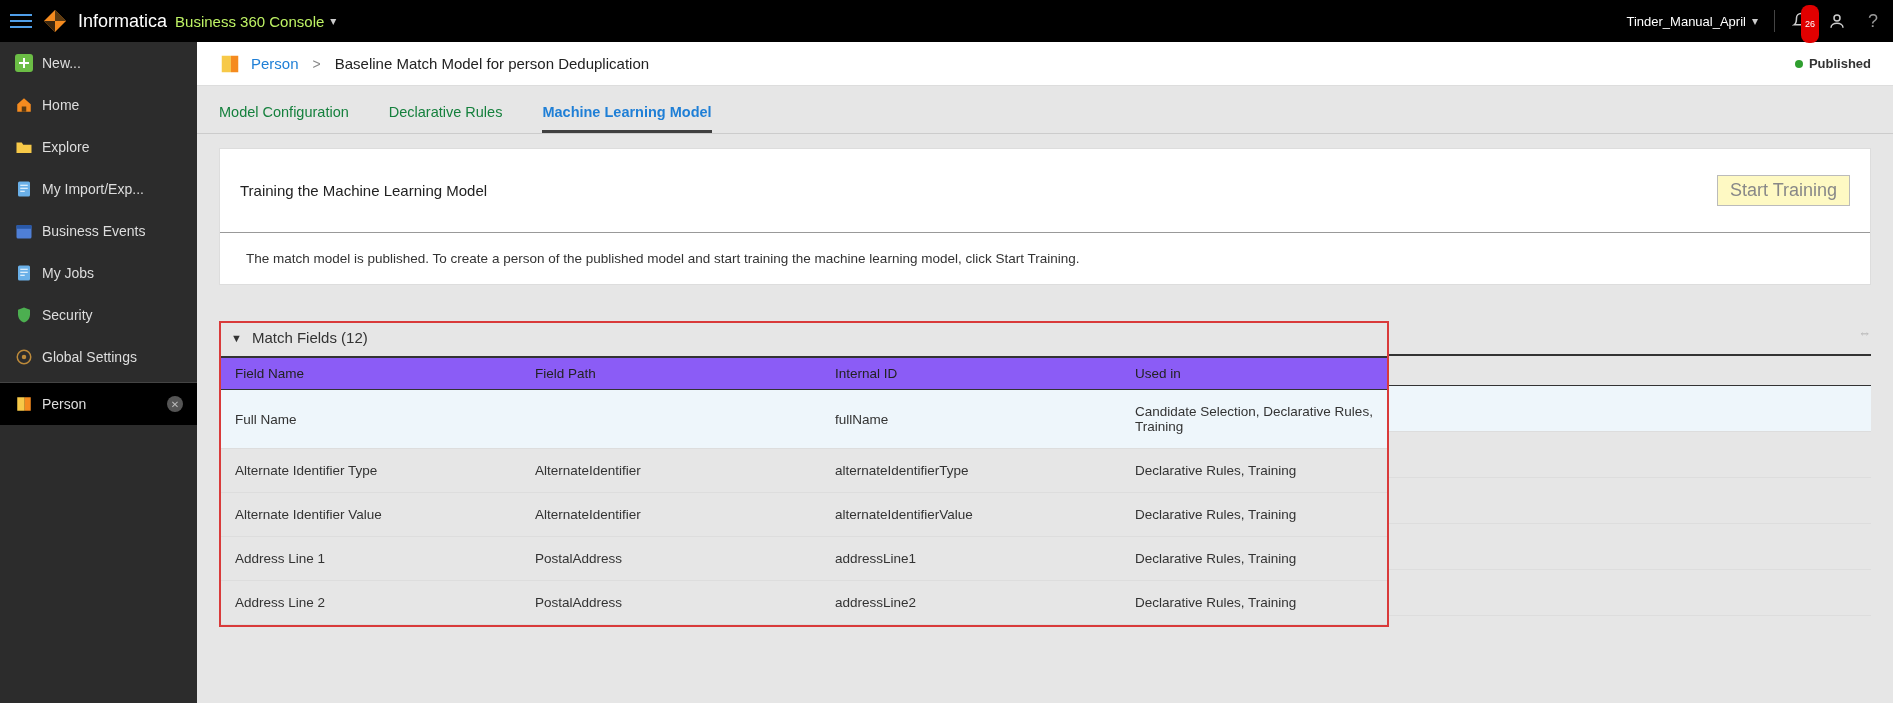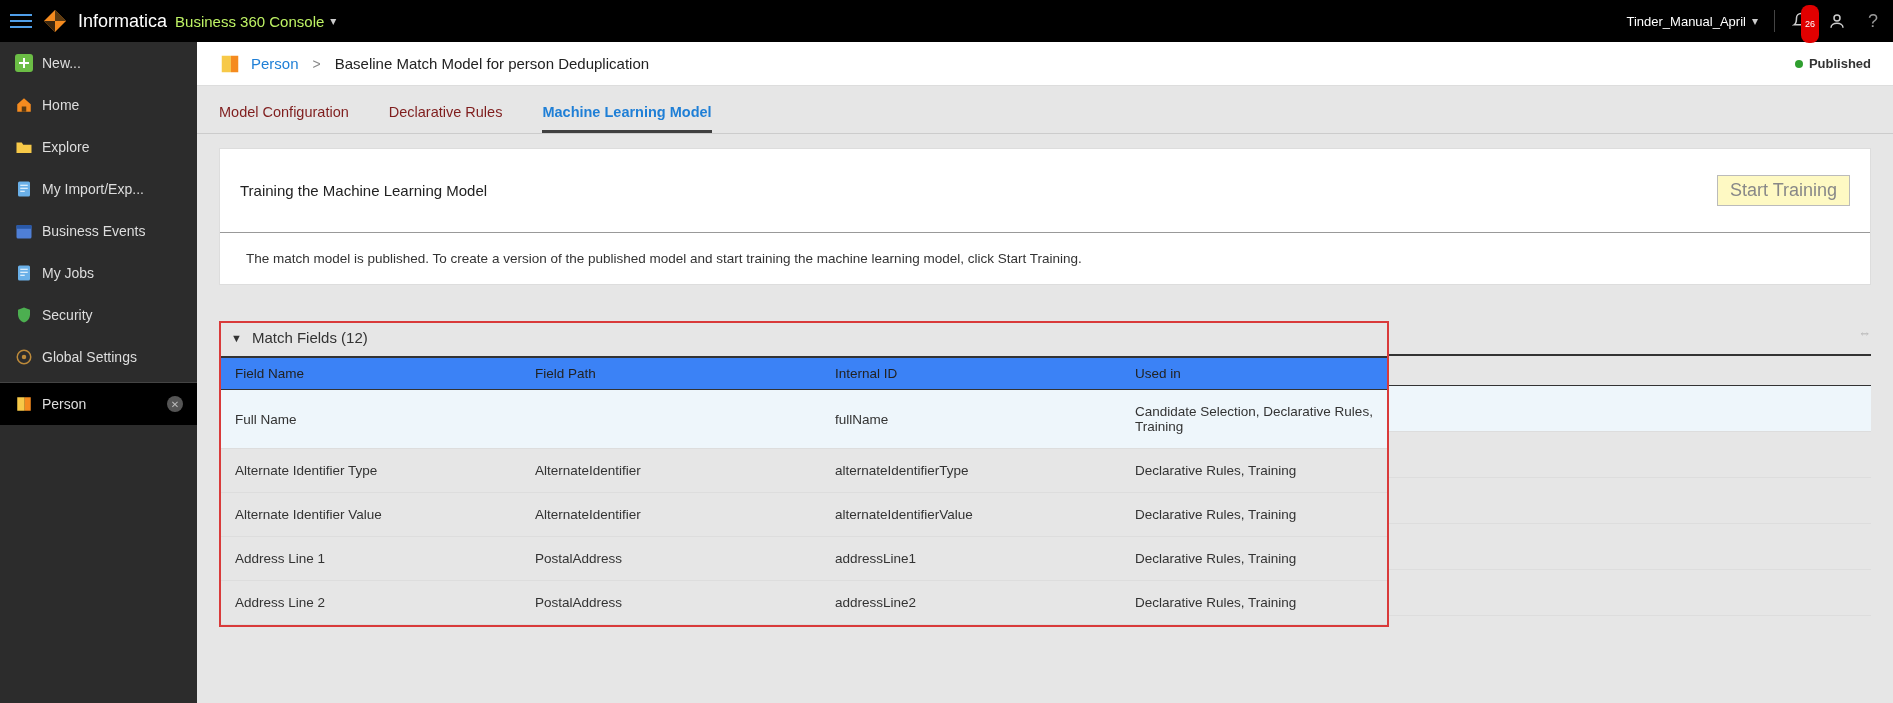--- a/index.html
+++ b/index.html
@@ -32,37 +32,37 @@
   .main { flex:1; background:#e6e6e6; display:flex; flex-direction:column; overflow:hidden; }
   .breadcrumb-bar { background:#fff; height:44px; display:flex; align-items:center; padding:0 22px; border-bottom:1px solid #ddd; }
   .bc-icon { width:22px; height:22px; margin-right:10px; }
   .bc-link { color:#1f7fd6; font-size:15px; cursor:pointer; }
   .bc-sep { margin:0 14px; color:#888; font-size:14px; }
   .bc-title { font-size:15px; color:#222; }
   .status-pill { margin-left:auto; display:flex; align-items:center; gap:6px; font-size:13px; color:#333;font-weight:bold; }
   .status-dot { width:8px; height:8px; background:#2f9f2f; border-radius:50%; }
 
   .tabs { background:#e6e6e6; padding:18px 22px 0 22px; display:flex; gap:40px; border-bottom:1px solid #ccc; }
-  .tab { font-size:14.5px; color:#7f1d1d; padding-bottom:10px; cursor:pointer; }
+  .tab { font-size:14.5px; color:#15803d; padding-bottom:10px; cursor:pointer; }
   .tab.active { color:#1f7fd6; border-bottom:3px solid #404040;font-weight:bold; }
 
   .panel { margin:14px 22px; background:#fff; border:1px solid #ddd; }
   .panel-head { display:flex; align-items:center; padding:26px 20px; border-bottom:1px solid #999; }
   .panel-title { font-size:15px; color:#222; }
   .start-btn { margin-left:auto; background:#fef9c3; border:1px solid #bbb; color:#888; padding:4px 12px; font-size:18px; cursor:default; }
   .panel-msg { padding:18px 26px; font-size:13.5px; color:#333; }
 
   .section { margin:22px 22px 0 22px; }
   .section-inner { position:relative; }
   .section-head { display:flex; align-items:center; gap:10px; font-size:15px; padding:4px 6px 10px 10px; }
   .caret { font-size:11px; }
   .highlight-box { border:2px solid #d93a3a; padding:2px 0 0 0; }
 
   table.match { width:100%; border-collapse:collapse; }
-  table.match th { text-align:left; font-weight:400; font-size:13.5px; color:#222; padding:8px 14px; border-top:2px solid #333; border-bottom:1px solid #333; background:#3b82f6; }
+  table.match th { text-align:left; font-weight:400; font-size:13.5px; color:#222; padding:8px 14px; border-top:2px solid #333; border-bottom:1px solid #333; background:#8b5cf6; }
   table.match td { font-size:13.5px; color:#333; padding:14px 14px; border-bottom:1px solid #ddd; }
   table.match tr.hover td { background:#eef6fb; }
 
   
   .col-fn { width:300px; }
   .col-fp { width:300px; }
   .col-id { width:300px; }
 </style>
 </head>
 <body>
@@ -211,21 +211,21 @@
       <div class="tab">Model Configuration</div>
       <div class="tab">Declarative Rules</div>
       <div class="tab active">Machine Learning Model</div>
     </div>
 
     <div class="panel">
       <div class="panel-head">
         <span class="panel-title">Training the Machine Learning Model</span>
         <button class="start-btn">Start Training</button>
       </div>
-      <div class="panel-msg">The match model is published. To create a version of the published model and start training the machine learning model, click Start Training.</div>
+      <div class="panel-msg">The match model is published. To create a person of the published model and start training the machine learning model, click Start Training.</div>
     </div>
 
     <div class="section">
       <div class="section-inner">
         <div style="display:flex; align-items:flex-start;">
           <div class="highlight-box" style="flex:0 0 1170px;">
             <div class="section-head">
               <span class="caret">▼</span>
               <span>Match Fields (12)</span>
             </div>

